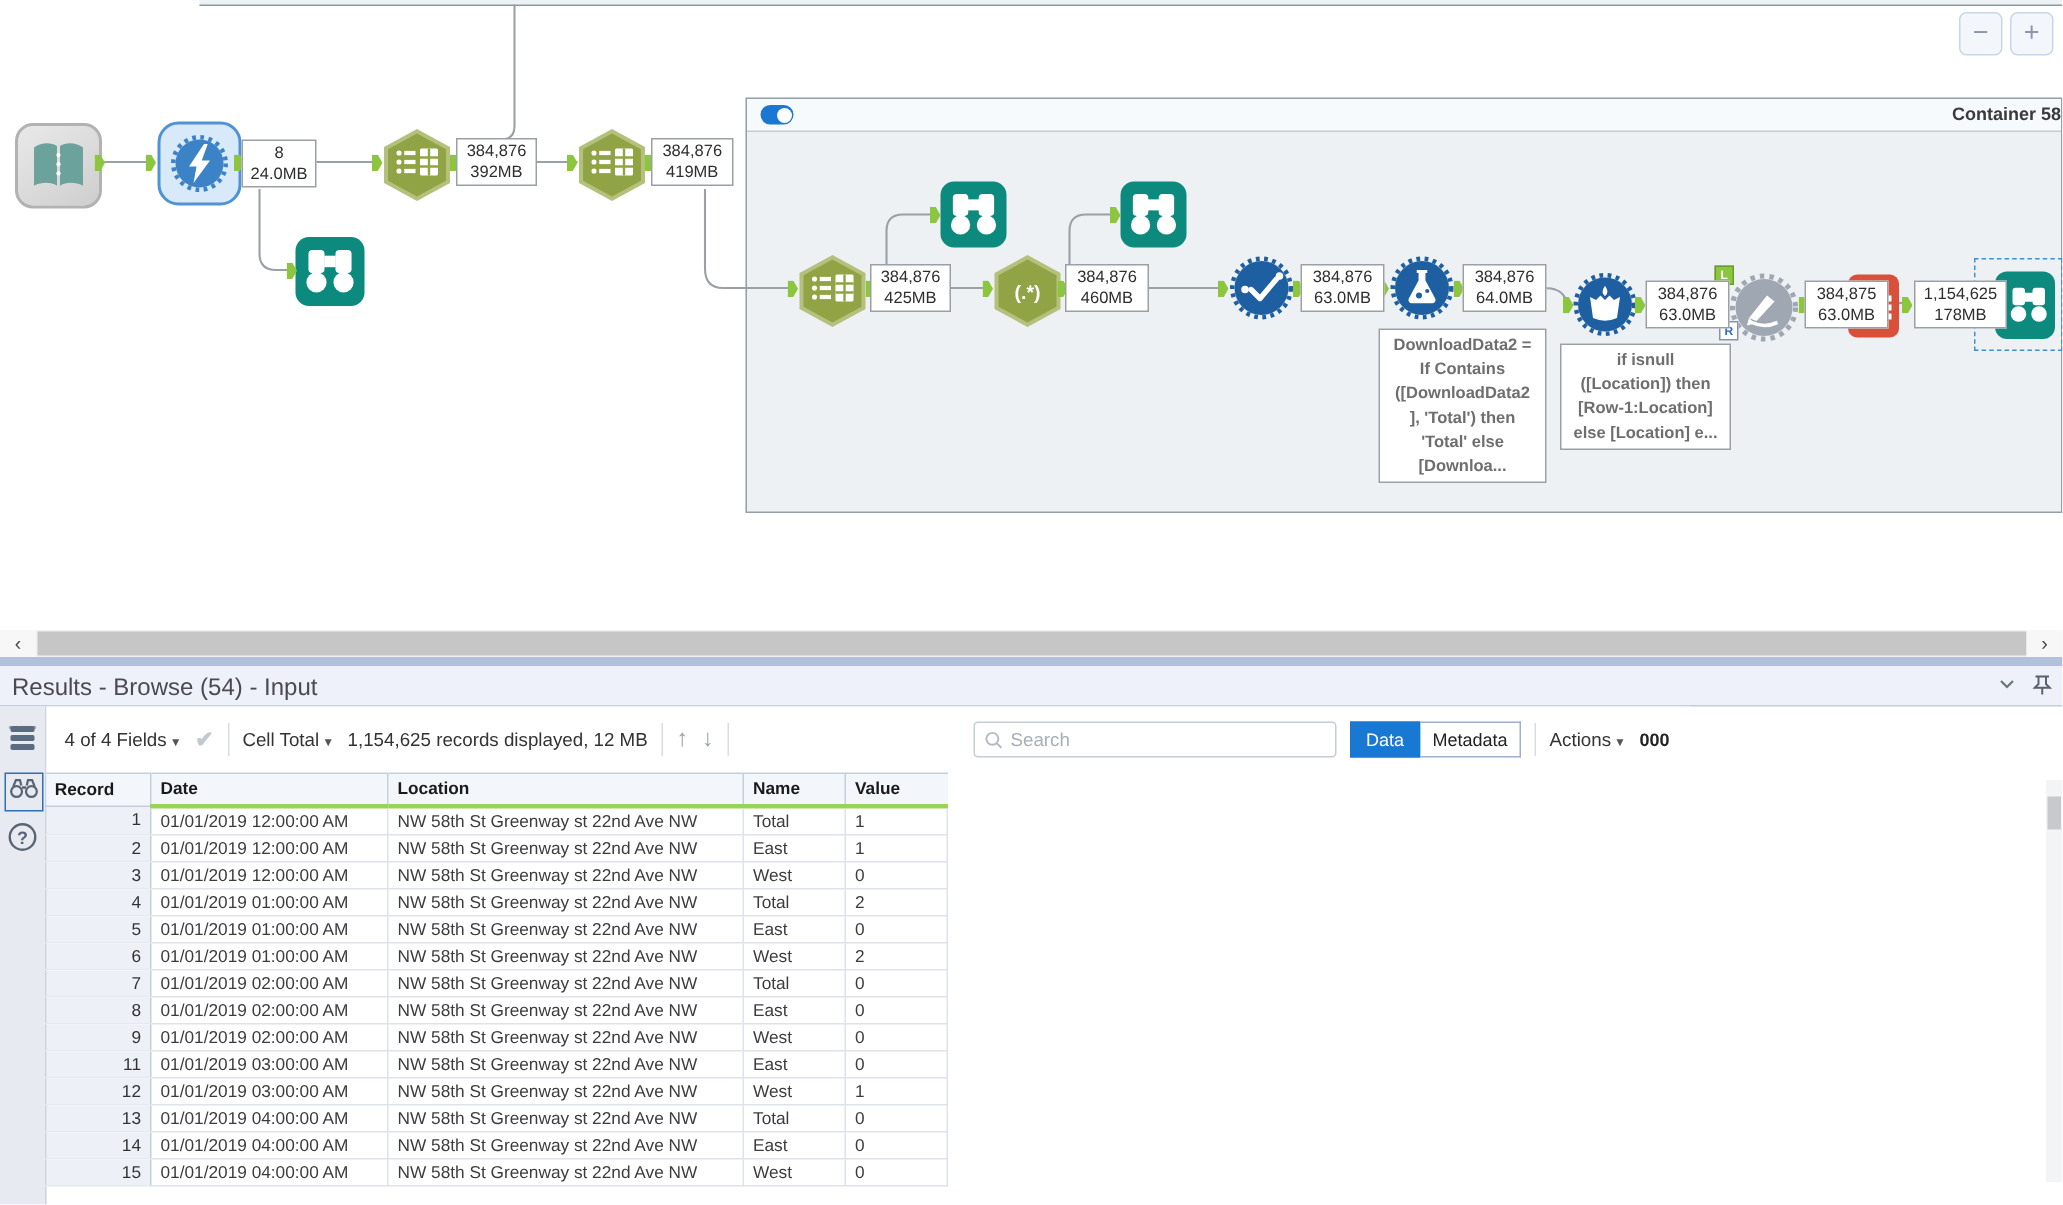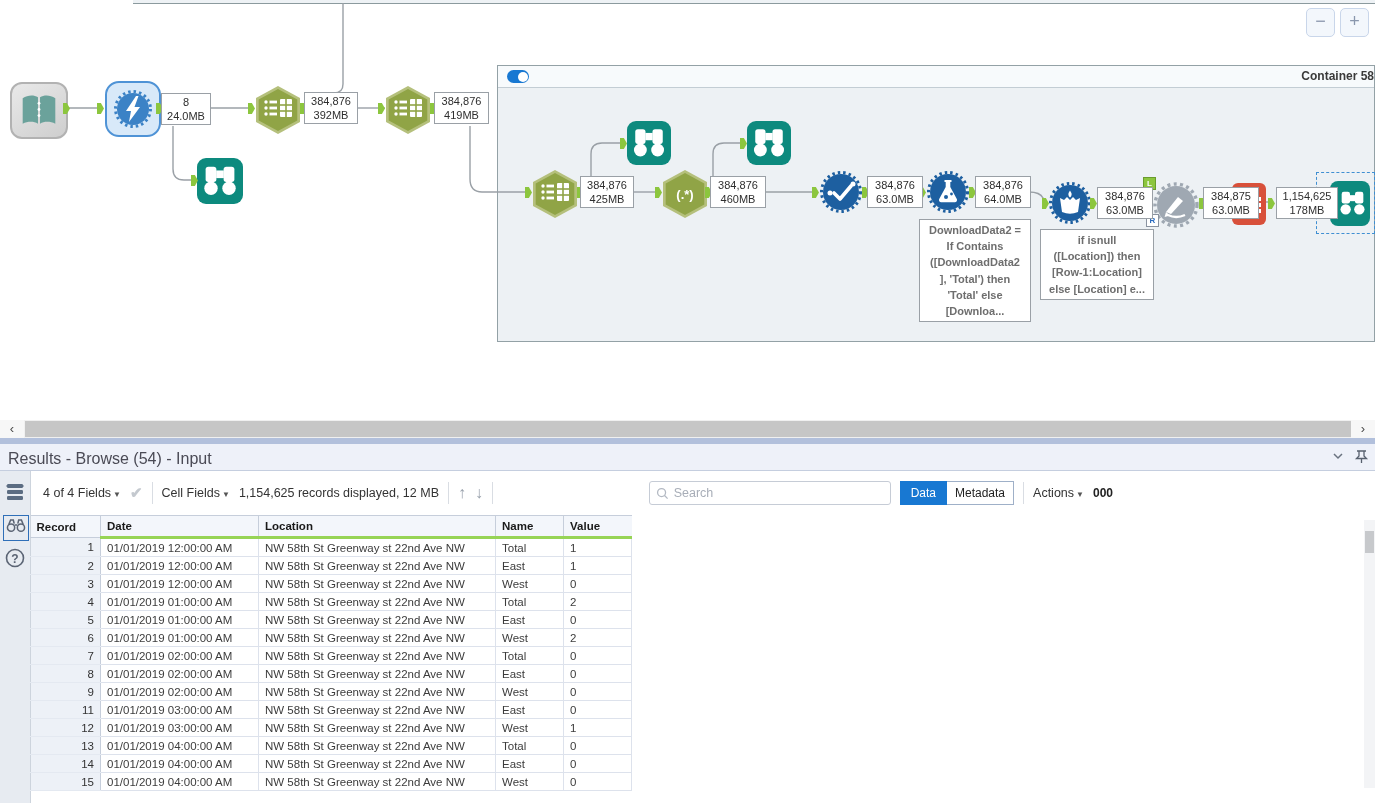--- a/index.html
+++ b/index.html
@@ -435,21 +435,21 @@
           <text x="12" y="16.5" text-anchor="middle" font-size="12" font-weight="bold" fill="#5b6474" font-family="Liberation Sans,sans-serif">?</text>
         </svg>
     </div>
   </div>
 
   <div id="res-toolbar">
     <div class="tgroup" style="left:12px;">
       <span><span>4 of 4 Fields</span><span class="caret">▼</span></span>
       <span class="gcheck">✔</span>
       <span class="tsep"></span>
-      <span><span>Cell Fields</span><span class="caret">▼</span></span>
+      <span><span>Cell Total</span><span class="caret">▼</span></span>
       <span>1,154,625 records displayed, 12 MB</span>
       <span class="tsep"></span>
       <span class="garrow">↑</span>
       <span class="garrow">↓</span>
       <span class="tsep"></span>
     </div>
     <div class="tgroup" style="right:14px;padding-left:36px;">
       <span id="search-box">
         <svg width="13" height="13" viewBox="0 0 14 14">
             <circle cx="6" cy="6" r="4.3" fill="none" stroke="#b3b9c3" stroke-width="1.4"></circle>

